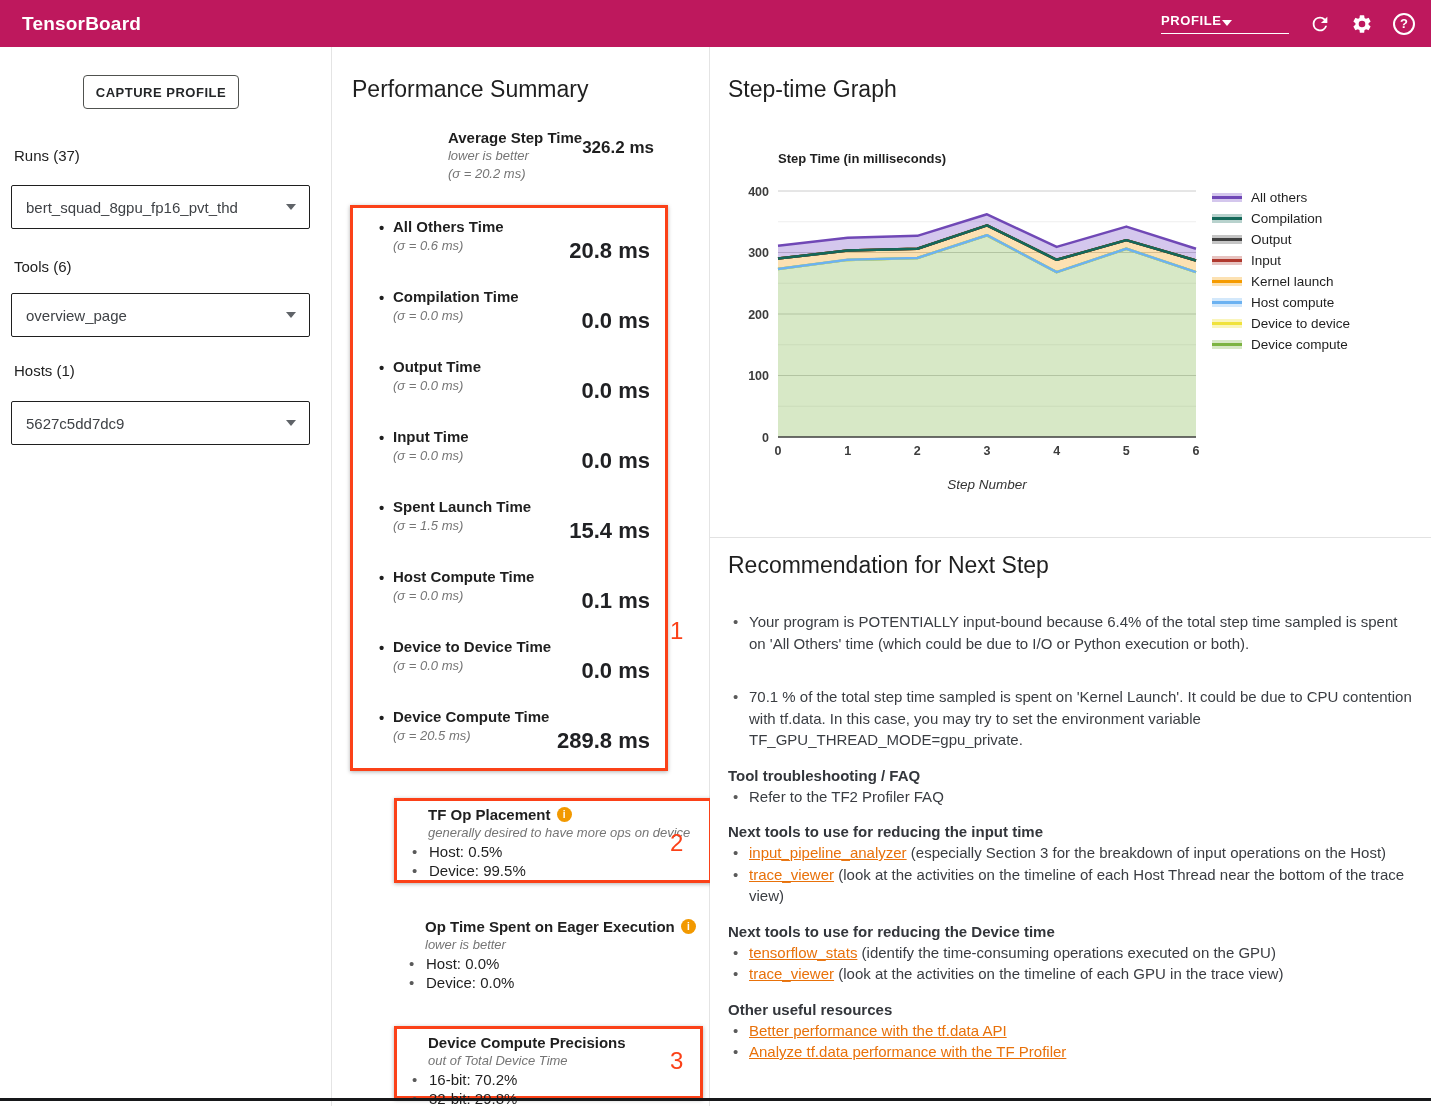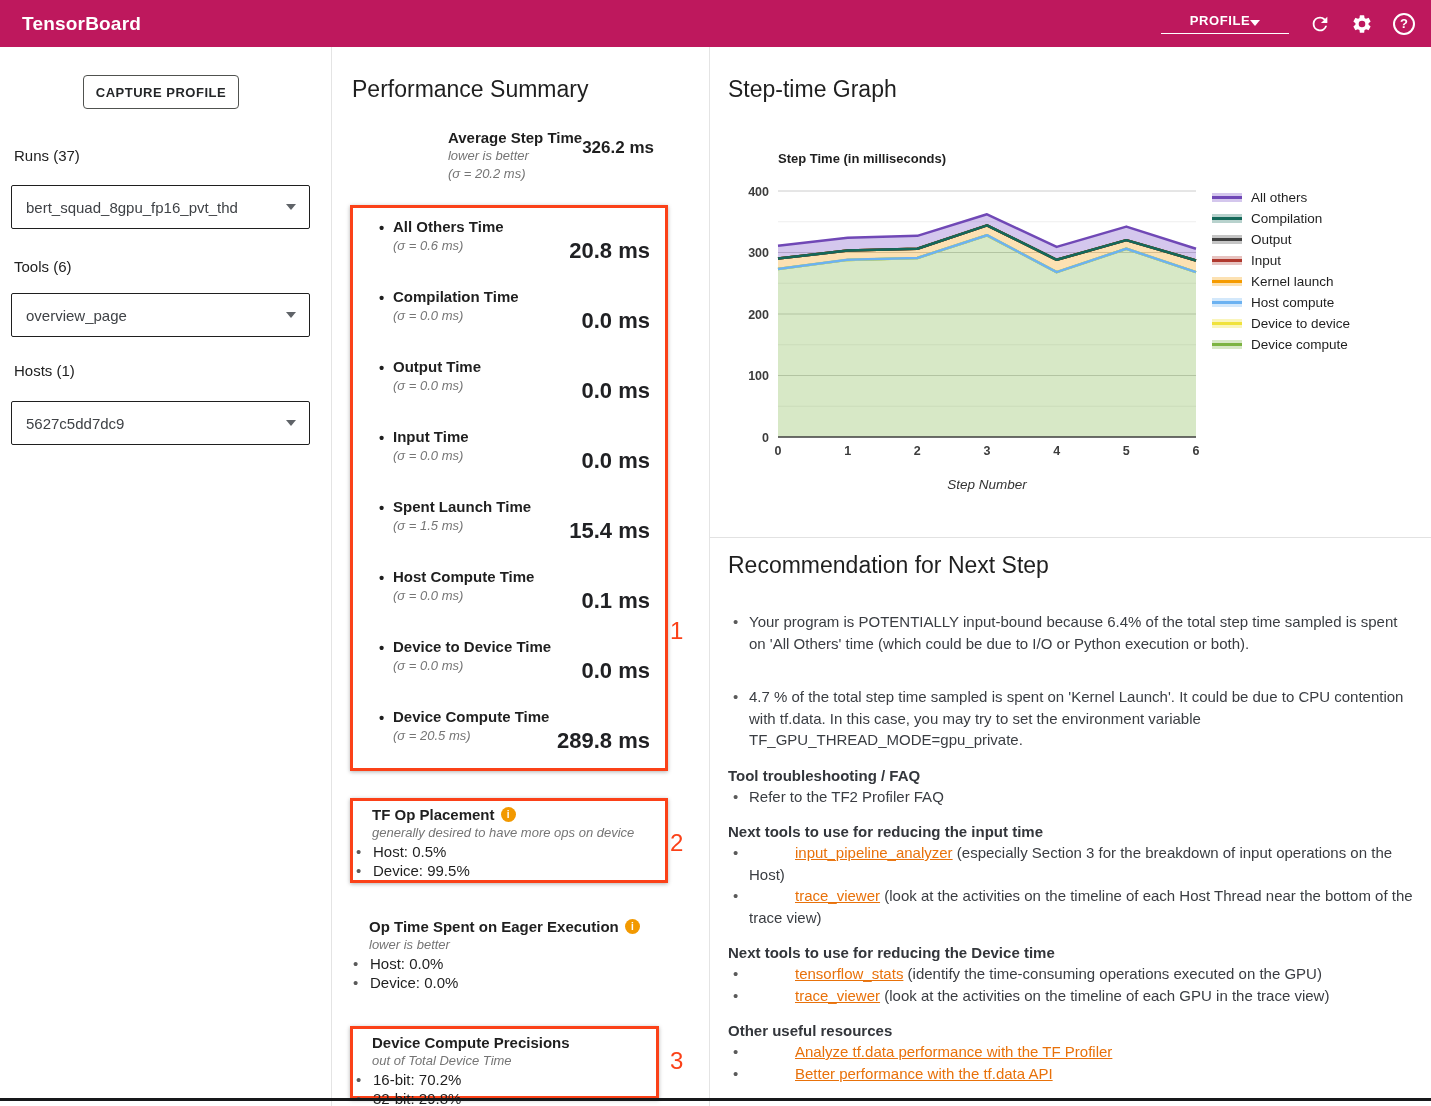--- a/index.html
+++ b/index.html
@@ -4,21 +4,21 @@
 <style>
   html,body{margin:0;padding:0;background:#fff;}
   body{width:1431px;height:1106px;position:relative;overflow:hidden;
        font-family:"Liberation Sans",sans-serif;color:#202124;}
 
   
   .header{position:absolute;top:0;left:0;right:0;height:47px;background:#be185d;
           display:flex;align-items:center;z-index:5;}
   .brand{margin-left:22px;color:#fff;font-size:19px;font-weight:700;letter-spacing:.2px;}
   .header-right{position:absolute;right:16px;top:0;height:47px;display:flex;align-items:center;gap:20px;}
-  .profile-select{display:flex;align-items:flex-end;justify-content:center;width:128px;
+  .profile-select{display:flex;align-items:flex-end;justify-content:flex-start;width:128px;
           border-bottom:1px solid #fff;padding-bottom:5px;cursor:pointer;}
   .profile-select .plabel{color:#fff;font-size:13px;font-weight:700;letter-spacing:.6px;}
   .caret-down{width:0;height:0;border-left:5px solid transparent;border-right:5px solid transparent;
           border-top:6px solid #fff;margin-bottom:2px;}
   .hicon{width:22px;height:22px;display:flex;align-items:center;justify-content:center;cursor:pointer;}
   .help-circle{width:18px;height:18px;border:2px solid #fff;border-radius:50%;color:#fff;
           font-size:13px;font-weight:700;display:flex;align-items:center;justify-content:center;}
 
   
   .sidebar{position:absolute;top:47px;left:0;width:331px;bottom:0;background:#fff;border-right:1px solid #e4e4e4;}
@@ -45,21 +45,21 @@
 
   .redbox{position:absolute;border:3px solid #fb4118;box-sizing:border-box;background:#fff;
           box-shadow:0 1px 4px rgba(0,0,0,.3);}
   #metric-box{left:18px;top:158px;width:318px;height:566px;padding:10px 0 0 0;}
   .mrow{display:flex;height:70px;padding-left:26px;box-sizing:border-box;}
   .mrow .bullet{width:14px;font-size:15px;color:#1f1f1f;font-weight:700;padding-top:1px;}
   .mrow .mval{margin-left:auto;padding-right:15px;font-size:22px;font-weight:700;margin-top:20px;white-space:nowrap;}
 
   .annot{position:absolute;color:#fb4118;font-size:24px;font-weight:400;}
 
-  .mini-box{padding:5px 8px 0 3px;font-size:15px;color:#1f1f1f;}
+  .mini-box{padding:5px 8px 0 15px;font-size:15px;color:#1f1f1f;margin-left:44px;}
   .mini-title{font-size:15px;font-weight:700;padding-left:16px;display:flex;align-items:center;gap:6px;}
   .mini-note{font-size:13px;font-style:italic;color:#757575;padding-left:16px;margin-top:2px;}
   ul.mini-list{list-style:none;margin:3px 0 0 0;padding:0;}
   ul.mini-list li{position:relative;padding-left:17px;line-height:18.5px;font-size:15px;color:#1f1f1f;}
   ul.mini-list li::before{content:"•";position:absolute;left:0;color:#5a5a5a;}
   .info-icon{width:15px;height:15px;border-radius:50%;background:#f29900;color:#fff;font-size:10px;
           font-weight:700;display:inline-flex;align-items:center;justify-content:center;cursor:pointer;
           font-style:normal;}
   #placement-box{left:18px;top:751px;width:318px;height:85px;}
   #eager-block{position:absolute;left:18px;top:866px;width:330px;}
@@ -82,21 +82,21 @@
   #rec{position:absolute;left:18px;top:505px;width:690px;}
   #rec h2{font-size:23px;font-weight:400;color:#1f1f1f;margin:0 0 14px 0;position:static;}
   ul.rec-lead{list-style:none;margin:0;padding:0;}
   ul.rec-lead > li{position:relative;padding-left:21px;margin-bottom:15px;font-size:15px;
           line-height:21.5px;color:#3a3d42;margin-top:32px;}
   ul.rec-lead > li::before{content:"•";position:absolute;left:5px;color:#5a5a5a;}
   .rec-h{font-size:15px;font-weight:700;color:#33363b;margin:16px 0 2px 0;}
   ul.rec-list{list-style:none;margin:0;padding:0;}
   ul.rec-list li{position:relative;padding-left:21px;font-size:15px;line-height:21.5px;color:#3a3d42;}
   ul.rec-list li::before{content:"•";position:absolute;left:5px;color:#5a5a5a;}
-  a.rec-link{color:#e8710a;text-decoration:underline;cursor:pointer;margin-left:46px;}
+  a.rec-link{color:#e8710a;text-decoration:underline;cursor:pointer;}
 
   .bottom-line{position:absolute;left:0;right:0;top:1098px;height:3px;background:#17181a;z-index:6;}
 </style>
 </head>
 <body>
 
 <div class="header">
   <div class="brand">TensorBoard</div>
   <div class="header-right">
     <div class="profile-select">
@@ -324,39 +324,39 @@
         <span>Device compute</span>
       </div>
     </div>
 
   <div class="hdivider"></div>
 
   <div id="rec">
     <h2>Recommendation for Next Step</h2>
     <ul class="rec-lead" id="rec-bullets">
         <li>Your program is POTENTIALLY input-bound because 6.4% of the total step time sampled is spent on 'All Others' time (which could be due to I/O or Python execution or both).</li>
-        <li>4.7 % of the total step time sampled is spent on 'Kernel Launch'. It could be due to CPU contention with tf.data. In this case, you may try to set the environment variable TF_GPU_THREAD_MODE=gpu_private.</li>
+        <li>70.1 % of the total step time sampled is spent on 'Kernel Launch'. It could be due to CPU contention with tf.data. In this case, you may try to set the environment variable TF_GPU_THREAD_MODE=gpu_private.</li>
       </ul>
     <div id="rec-sections">
         <div class="rec-h">Tool troubleshooting / FAQ</div>
         <ul class="rec-list">
           <li>Refer to the TF2 Profiler FAQ</li>
         </ul>
         <div class="rec-h">Next tools to use for reducing the input time</div>
         <ul class="rec-list">
           <li><a class="rec-link">input_pipeline_analyzer</a> (especially Section 3 for the breakdown of input operations on the Host)</li>
           <li><a class="rec-link">trace_viewer</a> (look at the activities on the timeline of each Host Thread near the bottom of the trace view)</li>
         </ul>
         <div class="rec-h">Next tools to use for reducing the Device time</div>
         <ul class="rec-list">
           <li><a class="rec-link">tensorflow_stats</a> (identify the time-consuming operations executed on the GPU)</li>
           <li><a class="rec-link">trace_viewer</a> (look at the activities on the timeline of each GPU in the trace view)</li>
         </ul>
         <div class="rec-h">Other useful resources</div>
         <ul class="rec-list">
+          <li><a class="rec-link">Better performance with the tf.data API</a></li>
           <li><a class="rec-link">Analyze tf.data performance with the TF Profiler</a></li>
-          <li><a class="rec-link">Better performance with the tf.data API</a></li>
         </ul>
       </div>
   </div>
 </div>
 
 <div class="bottom-line"></div>
 
 </body></html>

